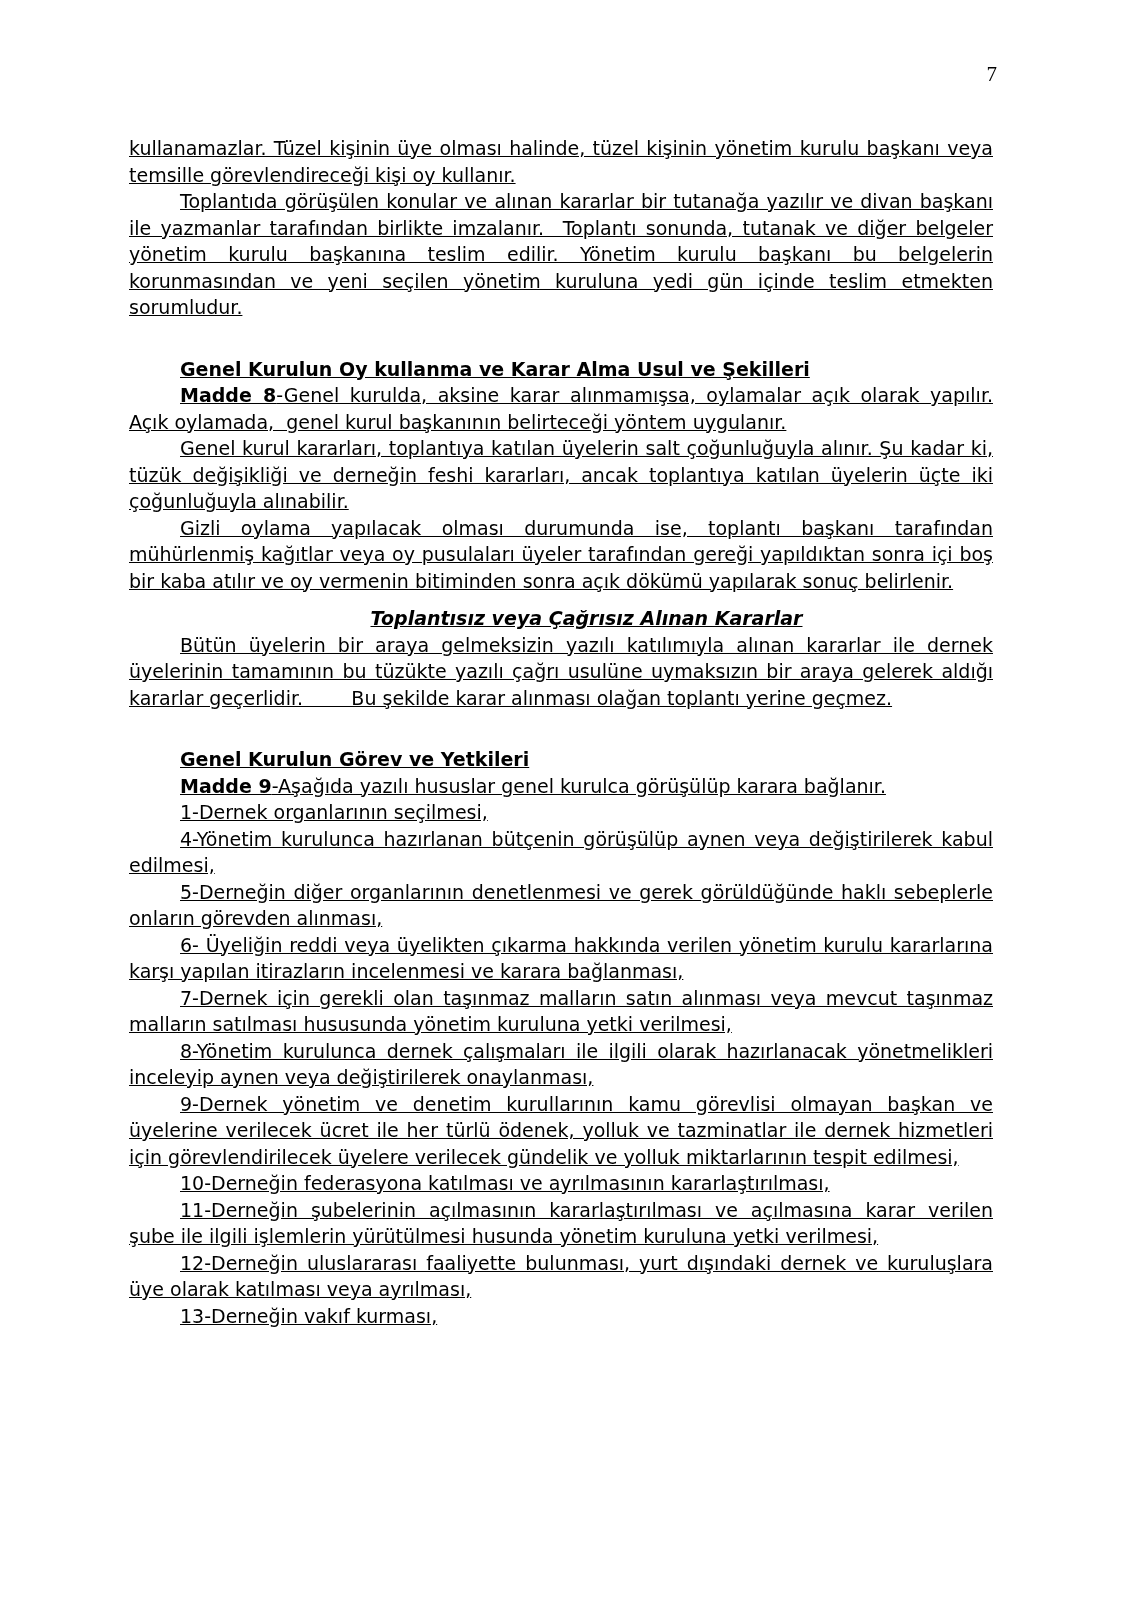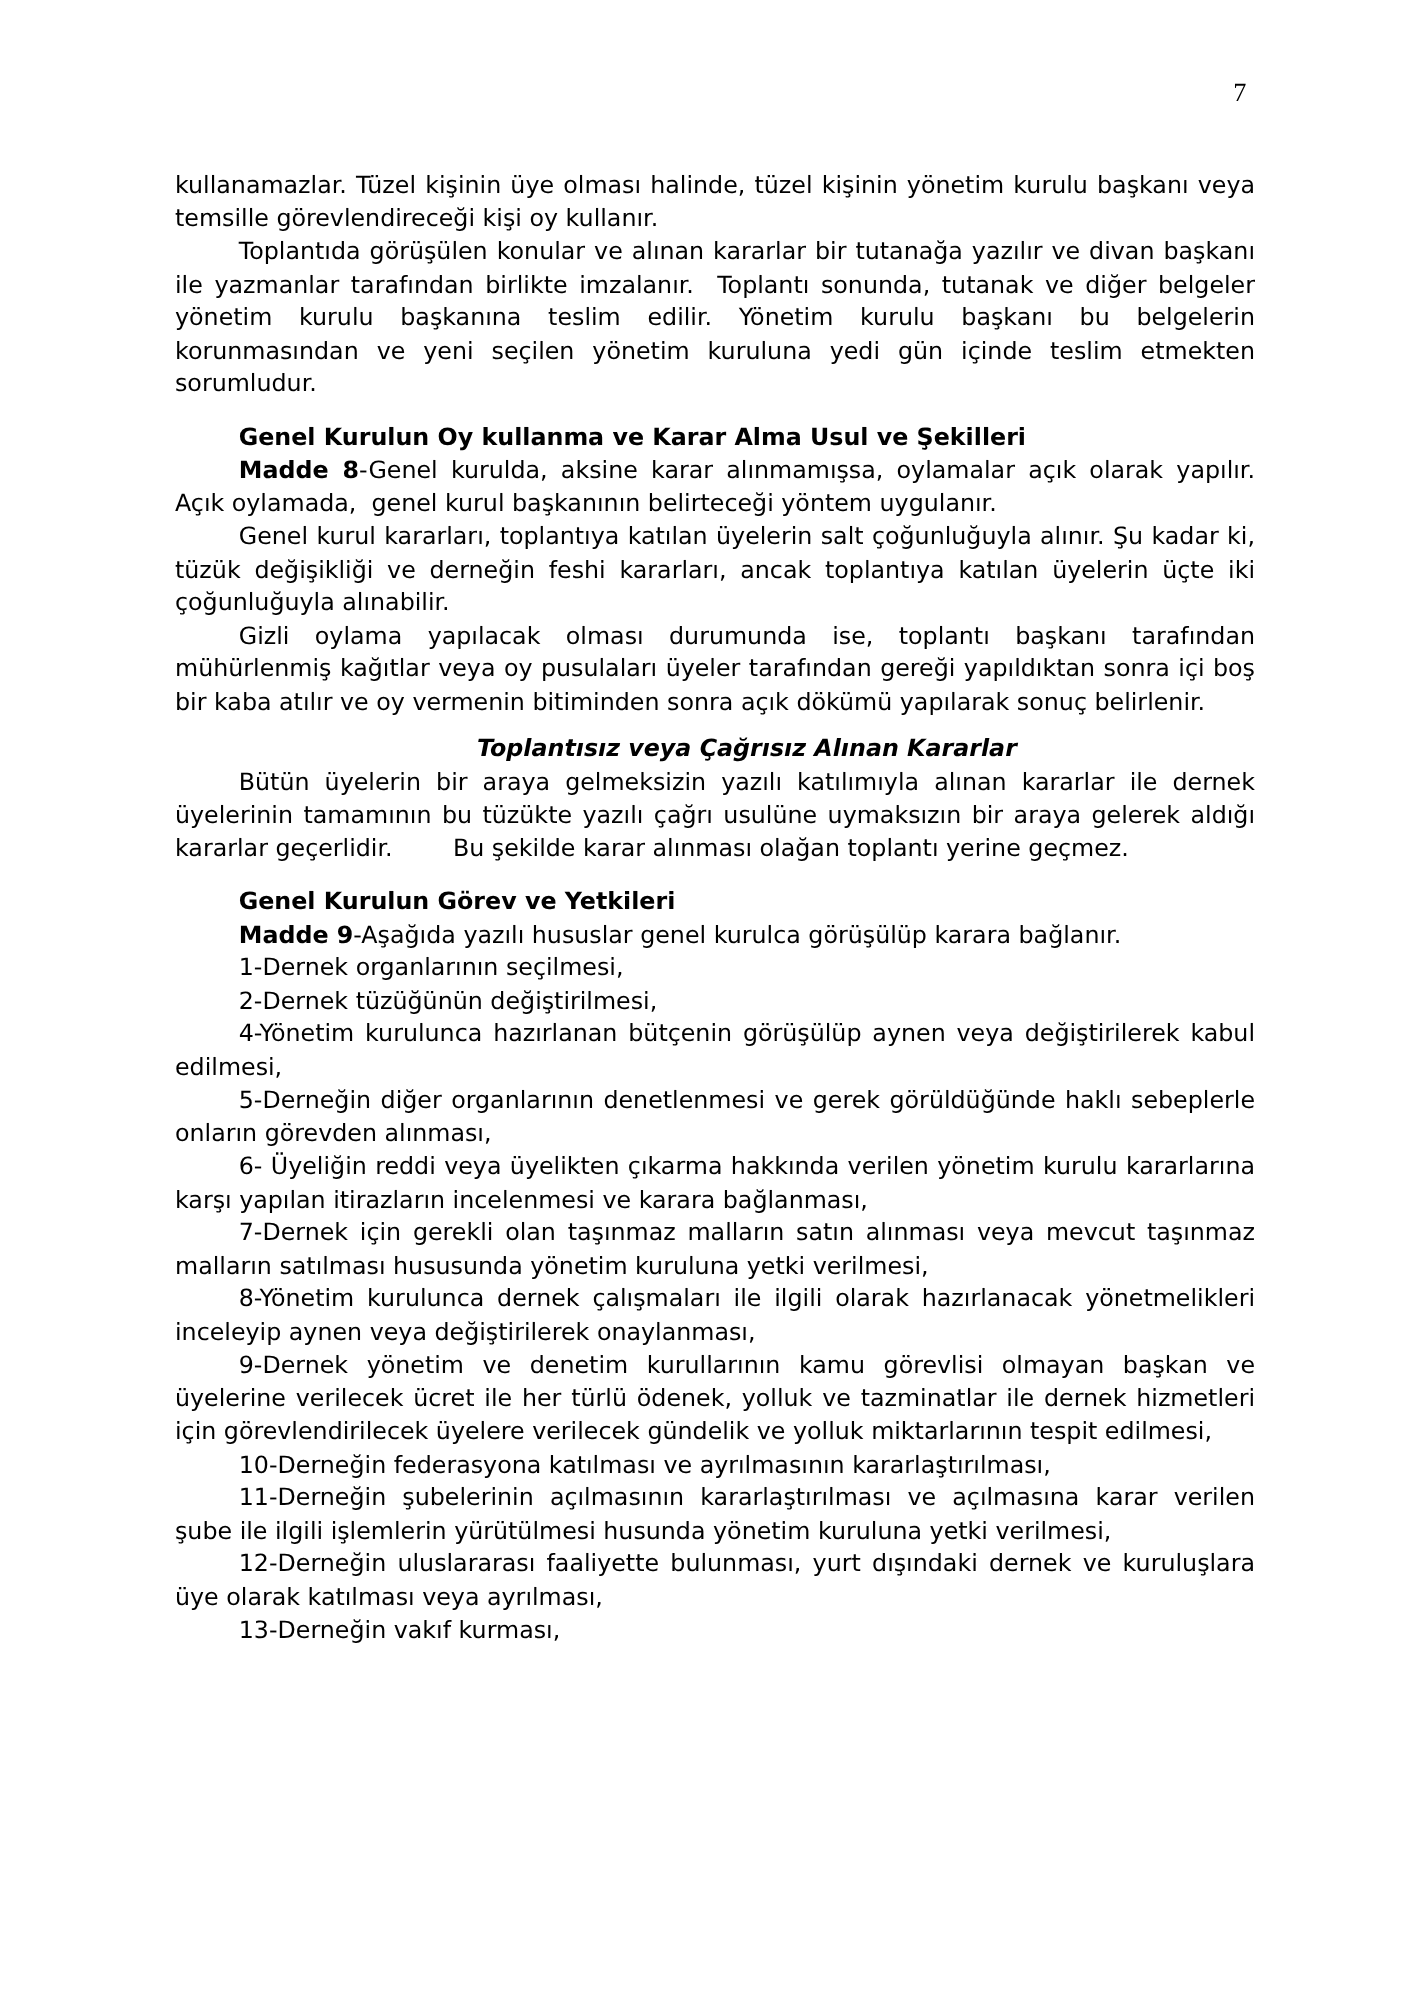--- a/index.html
+++ b/index.html
@@ -25,34 +25,35 @@
     left: 133px;
     right: 134px;
     text-align: right;
     font-family: "Liberation Serif", "DejaVu Serif", serif;
     font-size: 21px;
     line-height: 1;
   }
   .doc-body {
     position: absolute;
     top: 135px;
-    left: 140px;
+    left: 129px;
     width: 864px;
     text-align: justify;
+    text-decoration: underline;
   }
   .doc-body p.block {
     margin: 0;
     padding: 0;
   }
   .doc-body p.indent {
     text-indent: 51px;
   }
   .doc-body p.heading {
     font-weight: bold;
-    margin-top: 16px;
+    margin-top: 35px;
     text-align: left;
   }
   .doc-body p.heading-italic {
     font-weight: bold;
     font-style: italic;
     margin-top: 11px;
     text-align: center;
   }
   .doc-body p.article b.lead {
     font-weight: bold;
@@ -70,21 +71,20 @@
       <p class="block paragraph indent"><span>Toplantıda görüşülen konular ve alınan kararlar bir tutanağa yazılır ve divan başkanı ile yazmanlar tarafından birlikte imzalanır.&nbsp; Toplantı sonunda, tutanak ve diğer belgeler yönetim kurulu başkanına teslim edilir. Yönetim kurulu başkanı bu belgelerin korunmasından ve yeni seçilen yönetim kuruluna yedi gün içinde teslim etmekten sorumludur.</span></p>
       <p class="block heading indent"><span>Genel Kurulun Oy kullanma ve Karar Alma Usul ve Şekilleri</span></p>
       <p class="block article indent"><b class="lead">Madde 8</b><span>-Genel kurulda, aksine karar alınmamışsa, oylamalar açık olarak yapılır. Açık oylamada,&nbsp; genel kurul başkanının belirteceği yöntem uygulanır.</span></p>
       <p class="block paragraph indent"><span>Genel kurul kararları, toplantıya katılan üyelerin salt çoğunluğuyla alınır. Şu kadar ki, tüzük değişikliği ve derneğin feshi kararları, ancak toplantıya katılan üyelerin üçte iki çoğunluğuyla alınabilir.</span></p>
       <p class="block paragraph indent"><span>Gizli oylama yapılacak olması durumunda ise, toplantı başkanı tarafından mühürlenmiş kağıtlar veya oy pusulaları üyeler tarafından gereği yapıldıktan sonra içi boş bir kaba atılır ve oy vermenin bitiminden sonra açık dökümü yapılarak sonuç belirlenir.</span></p>
       <p class="block heading-italic indent"><span>Toplantısız veya Çağrısız Alınan Kararlar</span></p>
       <p class="block paragraph indent"><span>Bütün üyelerin bir araya gelmeksizin yazılı katılımıyla alınan kararlar ile dernek üyelerinin tamamının bu tüzükte yazılı çağrı usulüne uymaksızın bir araya gelerek aldığı kararlar geçerlidir.&nbsp;&nbsp;&nbsp;&nbsp;&nbsp;&nbsp;&nbsp; Bu şekilde karar alınması olağan toplantı yerine geçmez.</span></p>
       <p class="block heading indent"><span>Genel Kurulun Görev ve Yetkileri</span></p>
       <p class="block article indent"><b class="lead">Madde 9</b><span>-Aşağıda yazılı hususlar genel kurulca görüşülüp karara bağlanır.</span></p>
       <p class="block list-item indent"><span>1-Dernek organlarının seçilmesi,</span></p>
-      <p class="block list-item indent"><span>2-Dernek tüzüğünün değiştirilmesi,</span></p>
       <p class="block list-item indent"><span>4-Yönetim kurulunca hazırlanan bütçenin görüşülüp aynen veya değiştirilerek kabul edilmesi,</span></p>
       <p class="block list-item indent"><span>5-Derneğin diğer organlarının denetlenmesi ve gerek görüldüğünde haklı sebeplerle onların görevden alınması,</span></p>
       <p class="block list-item indent"><span>6- Üyeliğin reddi veya üyelikten çıkarma hakkında verilen yönetim kurulu kararlarına karşı yapılan itirazların incelenmesi ve karara bağlanması,</span></p>
       <p class="block list-item indent"><span>7-Dernek için gerekli olan taşınmaz malların satın alınması veya mevcut taşınmaz malların satılması hususunda yönetim kuruluna yetki verilmesi,</span></p>
       <p class="block list-item indent"><span>8-Yönetim kurulunca dernek çalışmaları ile ilgili olarak hazırlanacak yönetmelikleri inceleyip aynen veya değiştirilerek onaylanması,</span></p>
       <p class="block list-item indent"><span>9-Dernek yönetim ve denetim kurullarının kamu görevlisi olmayan başkan ve üyelerine verilecek ücret ile her türlü ödenek, yolluk ve tazminatlar ile dernek hizmetleri için görevlendirilecek üyelere verilecek gündelik ve yolluk miktarlarının tespit edilmesi,</span></p>
       <p class="block list-item indent"><span>10-Derneğin federasyona katılması ve ayrılmasının kararlaştırılması,</span></p>
       <p class="block list-item indent"><span>11-Derneğin şubelerinin açılmasının kararlaştırılması ve açılmasına karar verilen şube ile ilgili işlemlerin yürütülmesi husunda yönetim kuruluna yetki verilmesi,</span></p>
       <p class="block list-item indent"><span>12-Derneğin uluslararası faaliyette bulunması, yurt dışındaki dernek ve kuruluşlara üye olarak katılması veya ayrılması,</span></p>
       <p class="block list-item indent"><span>13-Derneğin vakıf kurması,</span></p>

